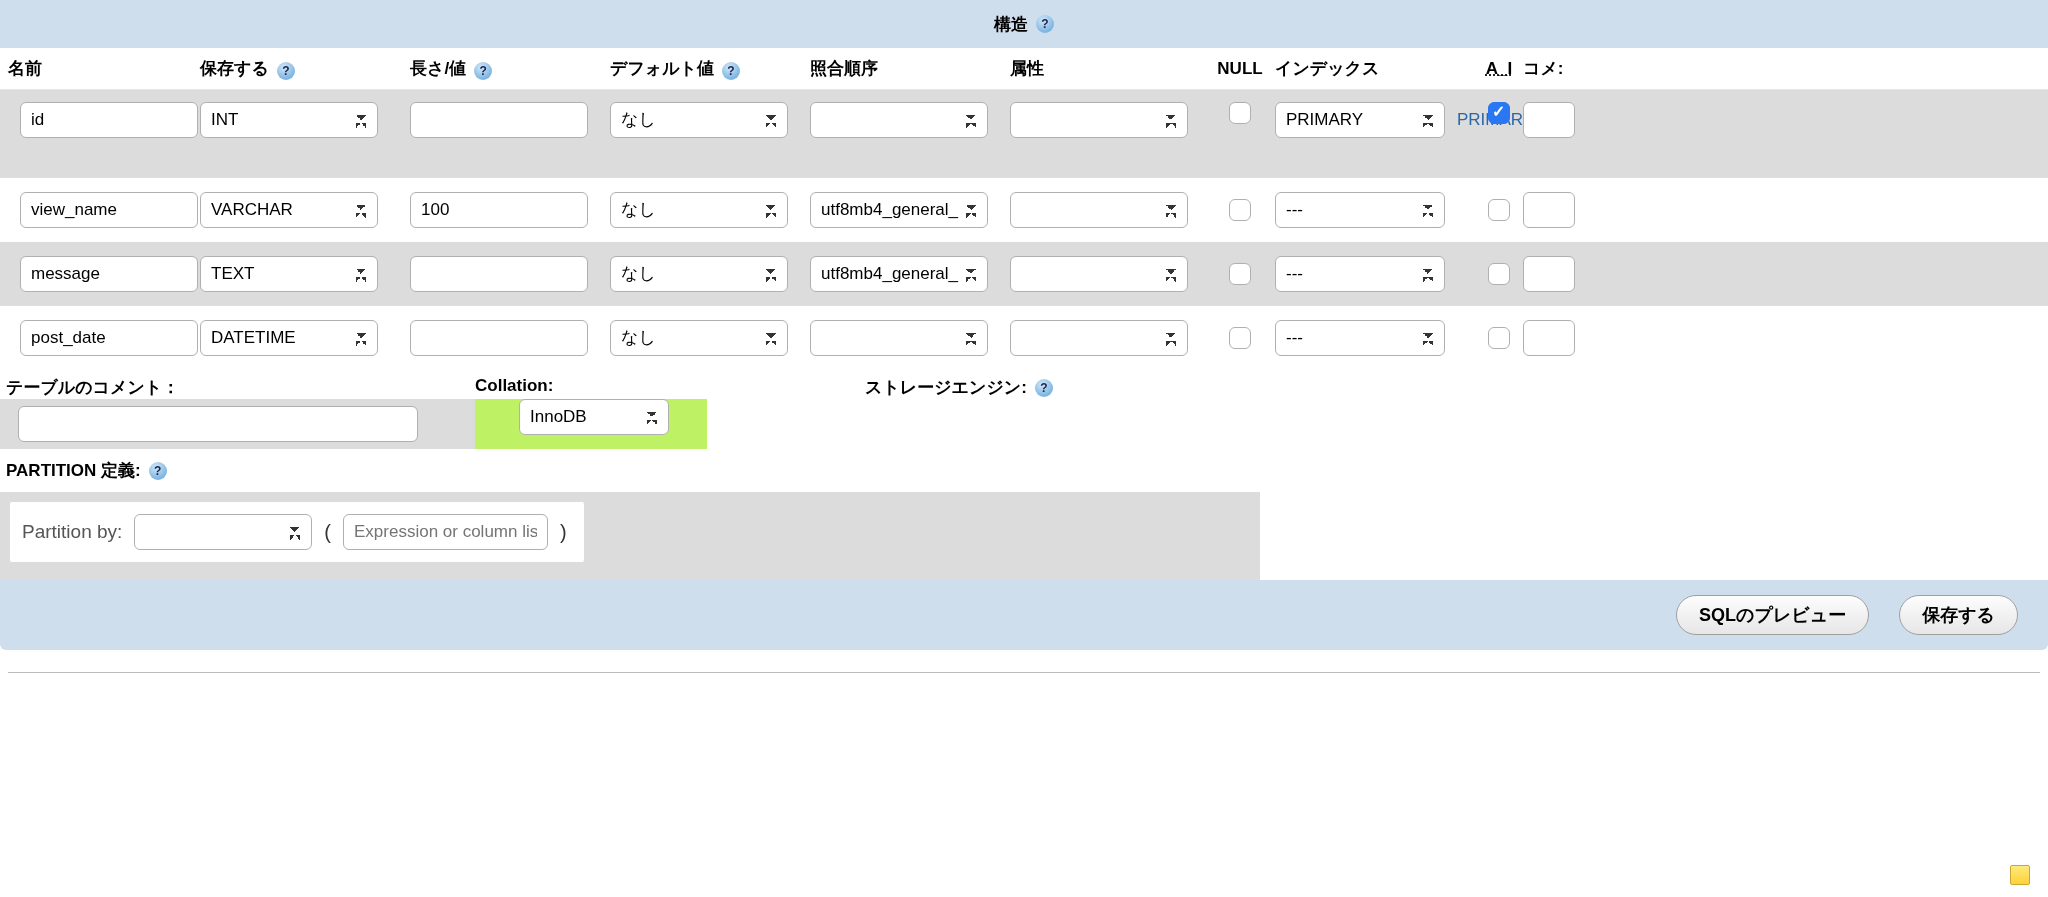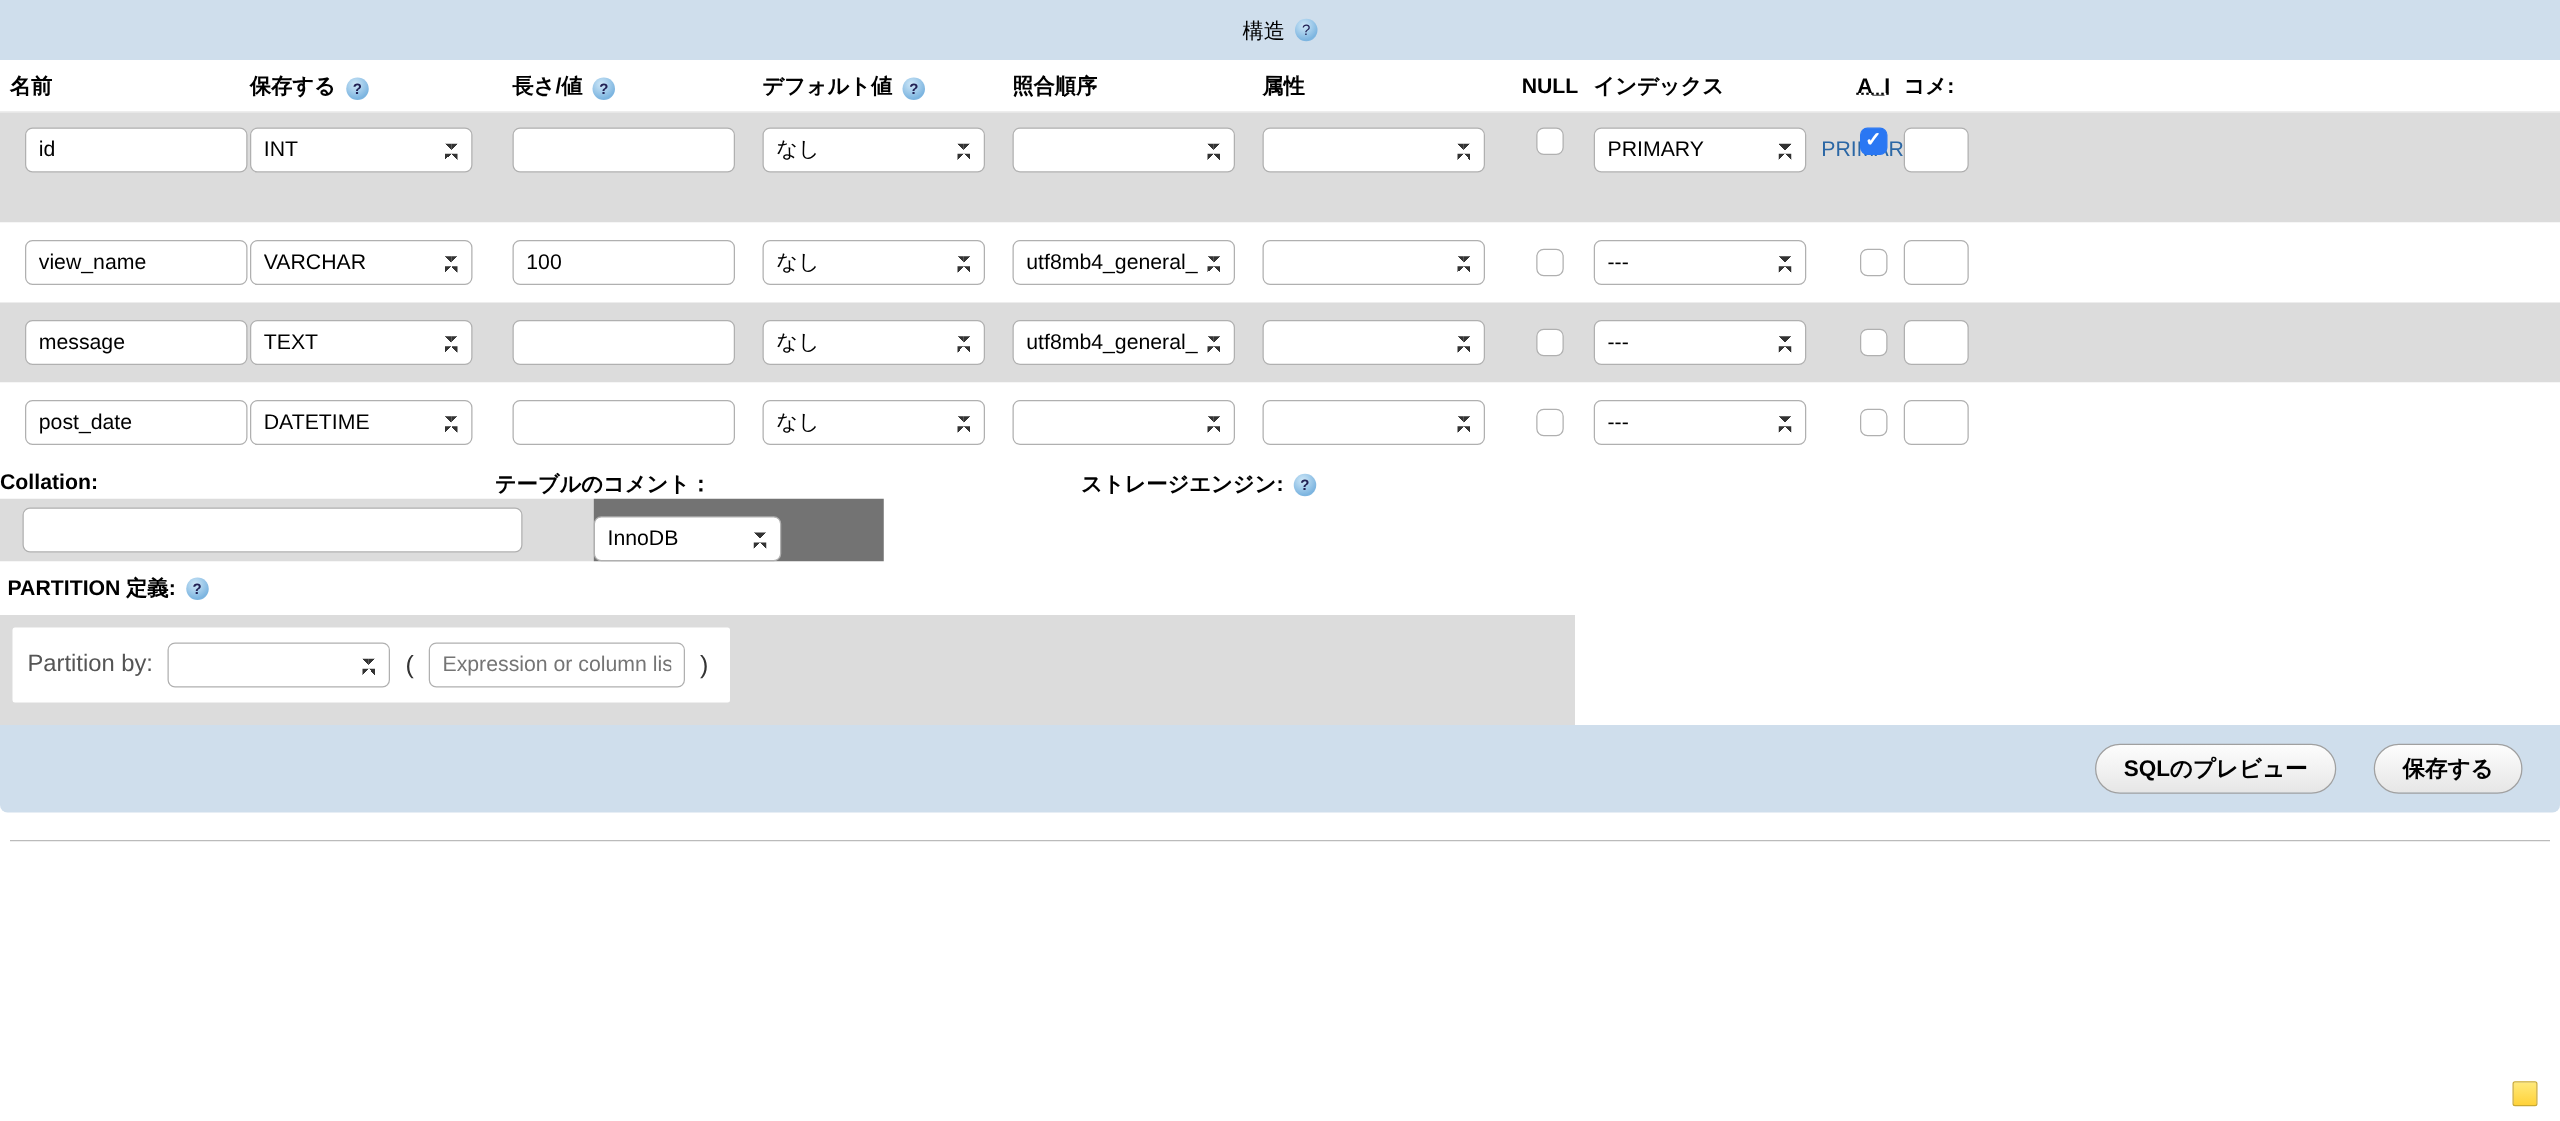--- a/index.html
+++ b/index.html
@@ -10,21 +10,21 @@
     width: 2048px;
     overflow-x: hidden;
   }
   .bar-top {
     background: #cfdeec;
     height: 48px;
     display: flex;
     align-items: center;
     justify-content: center;
     gap: 8px;
-    font-weight: 400;
+    font-weight: 700;
   }
   .help-icon {
     width: 18px; height: 18px;
     border-radius: 50%;
     background: radial-gradient(circle at 40% 30%, #cfe8f8, #7db5e0 70%);
     display: inline-flex;
     align-items: center;
     justify-content: center;
     font-size: 12px;
     color: #225;
@@ -359,38 +359,38 @@
         <div class="col-ai">
           <input type="checkbox" class="mac" style="">
         </div>
         <div class="col-comment">
           <input class="field w-comment" style="">
         </div>
       </div>
     </div>
 
 <div class="meta-row">
+  <div class="meta-block tbl-comment-block">
+    <span class="meta-label">テーブルのコメント：</span>
+  </div>
   <div class="meta-block collation-block">
     <span class="meta-label">Collation:</span>
-  </div>
-  <div class="meta-block tbl-comment-block">
-    <span class="meta-label">テーブルのコメント：</span>
   </div>
   <div class="meta-block engine-block">
     <span class="meta-label" style="display:flex;align-items:center;gap:8px;">
       <span>ストレージエンジン:</span>
       <span class="help-icon">?</span>
     </span>
   </div>
 </div>
 <div style="display:flex;">
   <div style="width:475px;background:#dcdcdc;height:50px;display:flex;align-items:center;padding-left:12px;">
     <input class="field tbl-comment-input" value="" style="">
   </div>
-  <div style="width:232px;background:#737373;height:50px;display:flex;align-items:flex-end;">
+  <div style="width:232px;background:#bef264;height:50px;display:flex;align-items:flex-start;padding-left:44px;">
     <select class="field engine-select">
       <option>InnoDB</option>
     </select>
   </div>
 </div>
 
 <div class="partition-title">
   <span>PARTITION 定義:</span>
   <span class="help-icon">?</span>
 </div>

